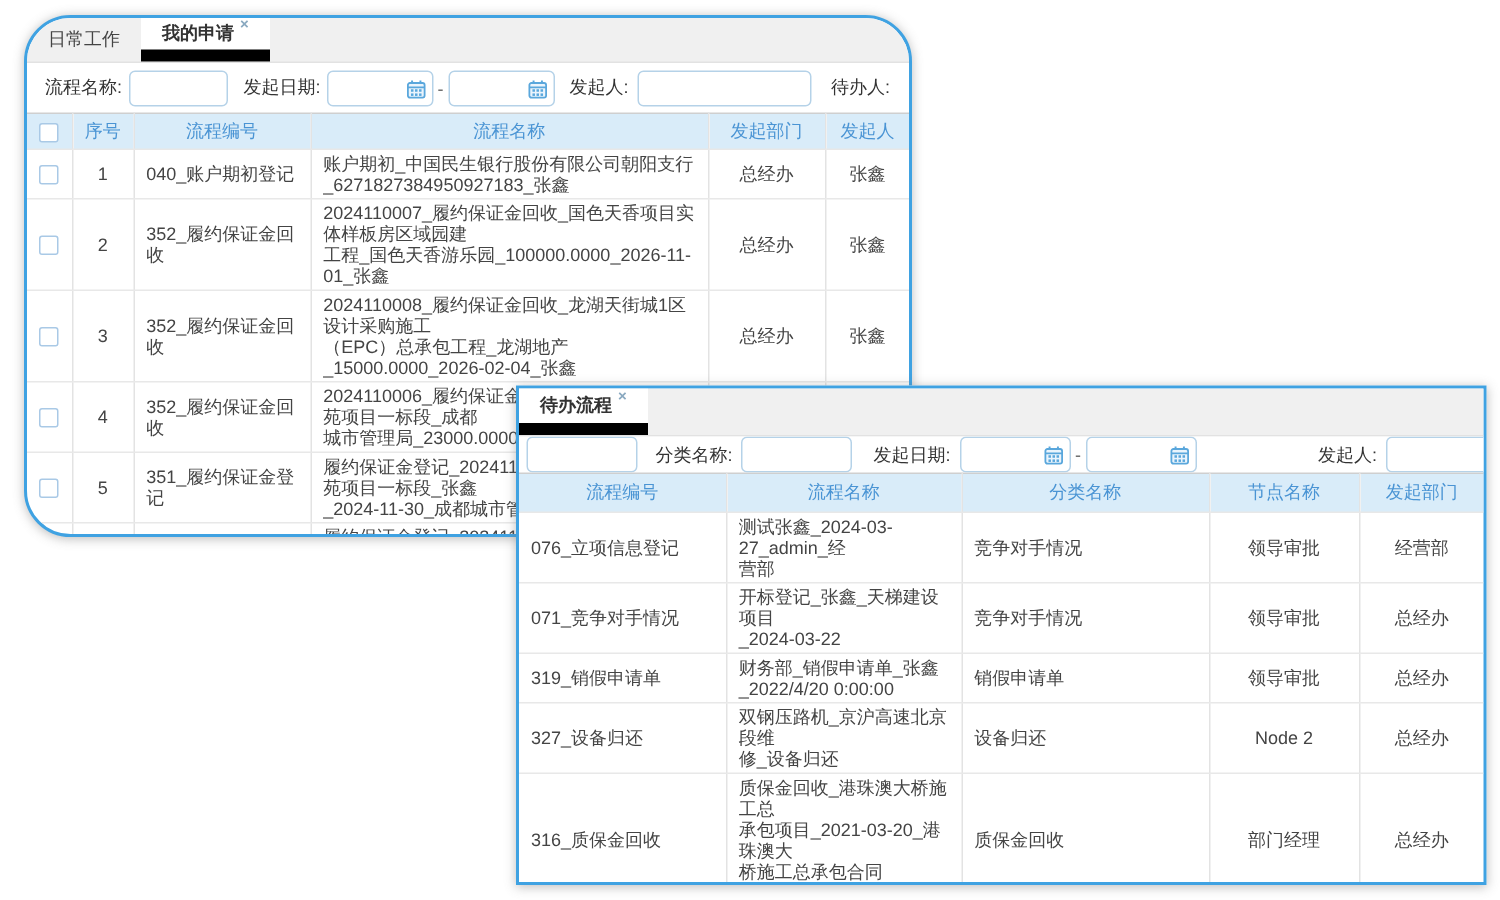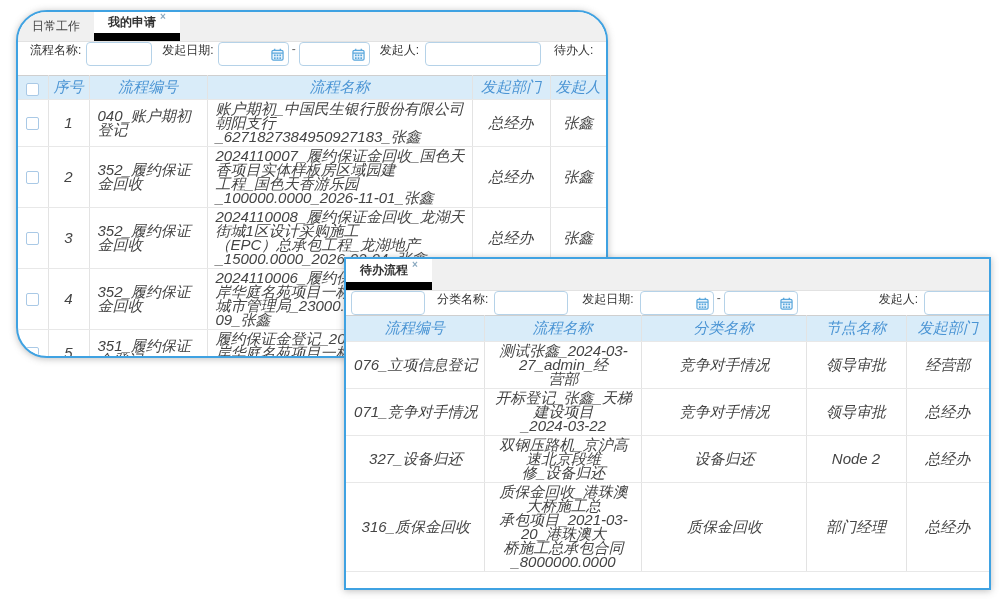--- a/index.html
+++ b/index.html
@@ -11,42 +11,42 @@
   #panel2 { left:344px; top:257px; width:647px; height:333px; z-index:2; }
 
   .tabbar { background:#f0f0f0; height:30px; display:flex; align-items:stretch;
             border-bottom:1px solid #e2e2e2; }
   .tab { padding:0 14px; display:flex; align-items:center; font-size:12px; color:#444;
          cursor:default; position:relative; }
   .tab.active { background:#fff; font-weight:bold; color:#333;
                 border-bottom:8px solid #000000; }
   .tab .x { font-size:10px; color:#8aa9c0; margin-left:4px; position:relative; top:-6px; }
 
-  .filters { display:flex; font-size:12px; color:#333;
+  .filters { display:flex; align-items:center; font-size:12px; color:#333;
              background:#fff; white-space:nowrap; overflow:hidden; }
   #panel1 .filters { height:33px; padding-left:12px; }
   #panel2 .filters { height:24px; padding-left:5px; }
   .filters label { flex:0 0 auto; }
   .filters input { height:24px; border:1px solid #b5d2e8; border-radius:4px;
                    background:#fff; outline:none; padding:0 4px; font-size:12px;
                    flex:0 0 auto; }
   .datewrap { position:relative; flex:0 0 auto; }
   .datewrap input { width:100%; padding-right:20px; }
   .datewrap svg { position:absolute; right:5px; top:6px; }
   .dash { margin:0 3px; color:#666; }
 
-  table { border-collapse:collapse; table-layout:fixed; width:100%; font-size:15px; color:#444;font-style:italic; }
+  table { border-collapse:collapse; table-layout:fixed; width:100%; font-size:12px; color:#444; }
   th { background:#d9ecf9; color:#4a94d4; font-weight:normal; text-align:center;
        border-top:1px solid #cfcfcf; }
   #panel1 th { height:24px; } #panel2 th { height:26px; }
   th,td { border-right:1px solid #e3e3e3; border-bottom:1px solid #e8e8e8;
           overflow:hidden; vertical-align:middle; text-align:center; }
   th:last-child, td:last-child { border-right:none; }
   #panel1 td { height:32px; line-height:14px; }
-  #panel2 td { height:33px; line-height:14px;text-align:center; }
+  #panel2 td { height:33px; line-height:14px; }
   td.al, th.al-h { }
   td.al { text-align:left; padding:2px 6px 2px 8px; }
   .pre { white-space:pre-line; }
   .cb { display:inline-block; width:13px; height:13px; background:#fff;
         border:1px solid #a9c9e6; border-radius:2px; vertical-align:middle; }
 </style>
 </head>
 <body>
 
 <div class="panel" id="panel1">
@@ -255,20 +255,28 @@
       </tr>
       <tr>
         <td class="al">071_竞争对手情况</td>
         <td class="al pre">开标登记_张鑫_天梯建设项目
 _2024-03-22</td>
         <td class="al">竞争对手情况</td>
         <td>领导审批</td>
         <td>总经办</td>
       </tr>
       <tr>
+        <td class="al">319_销假申请单</td>
+        <td class="al pre">财务部_销假申请单_张鑫
+_2022/4/20 0:00:00</td>
+        <td class="al">销假申请单</td>
+        <td>领导审批</td>
+        <td>总经办</td>
+      </tr>
+      <tr>
         <td class="al">327_设备归还</td>
         <td class="al pre">双钢压路机_京沪高速北京段维
 修_设备归还</td>
         <td class="al">设备归还</td>
         <td>Node 2</td>
         <td>总经办</td>
       </tr>
       <tr>
         <td class="al">316_质保金回收</td>
         <td class="al pre">质保金回收_港珠澳大桥施工总

